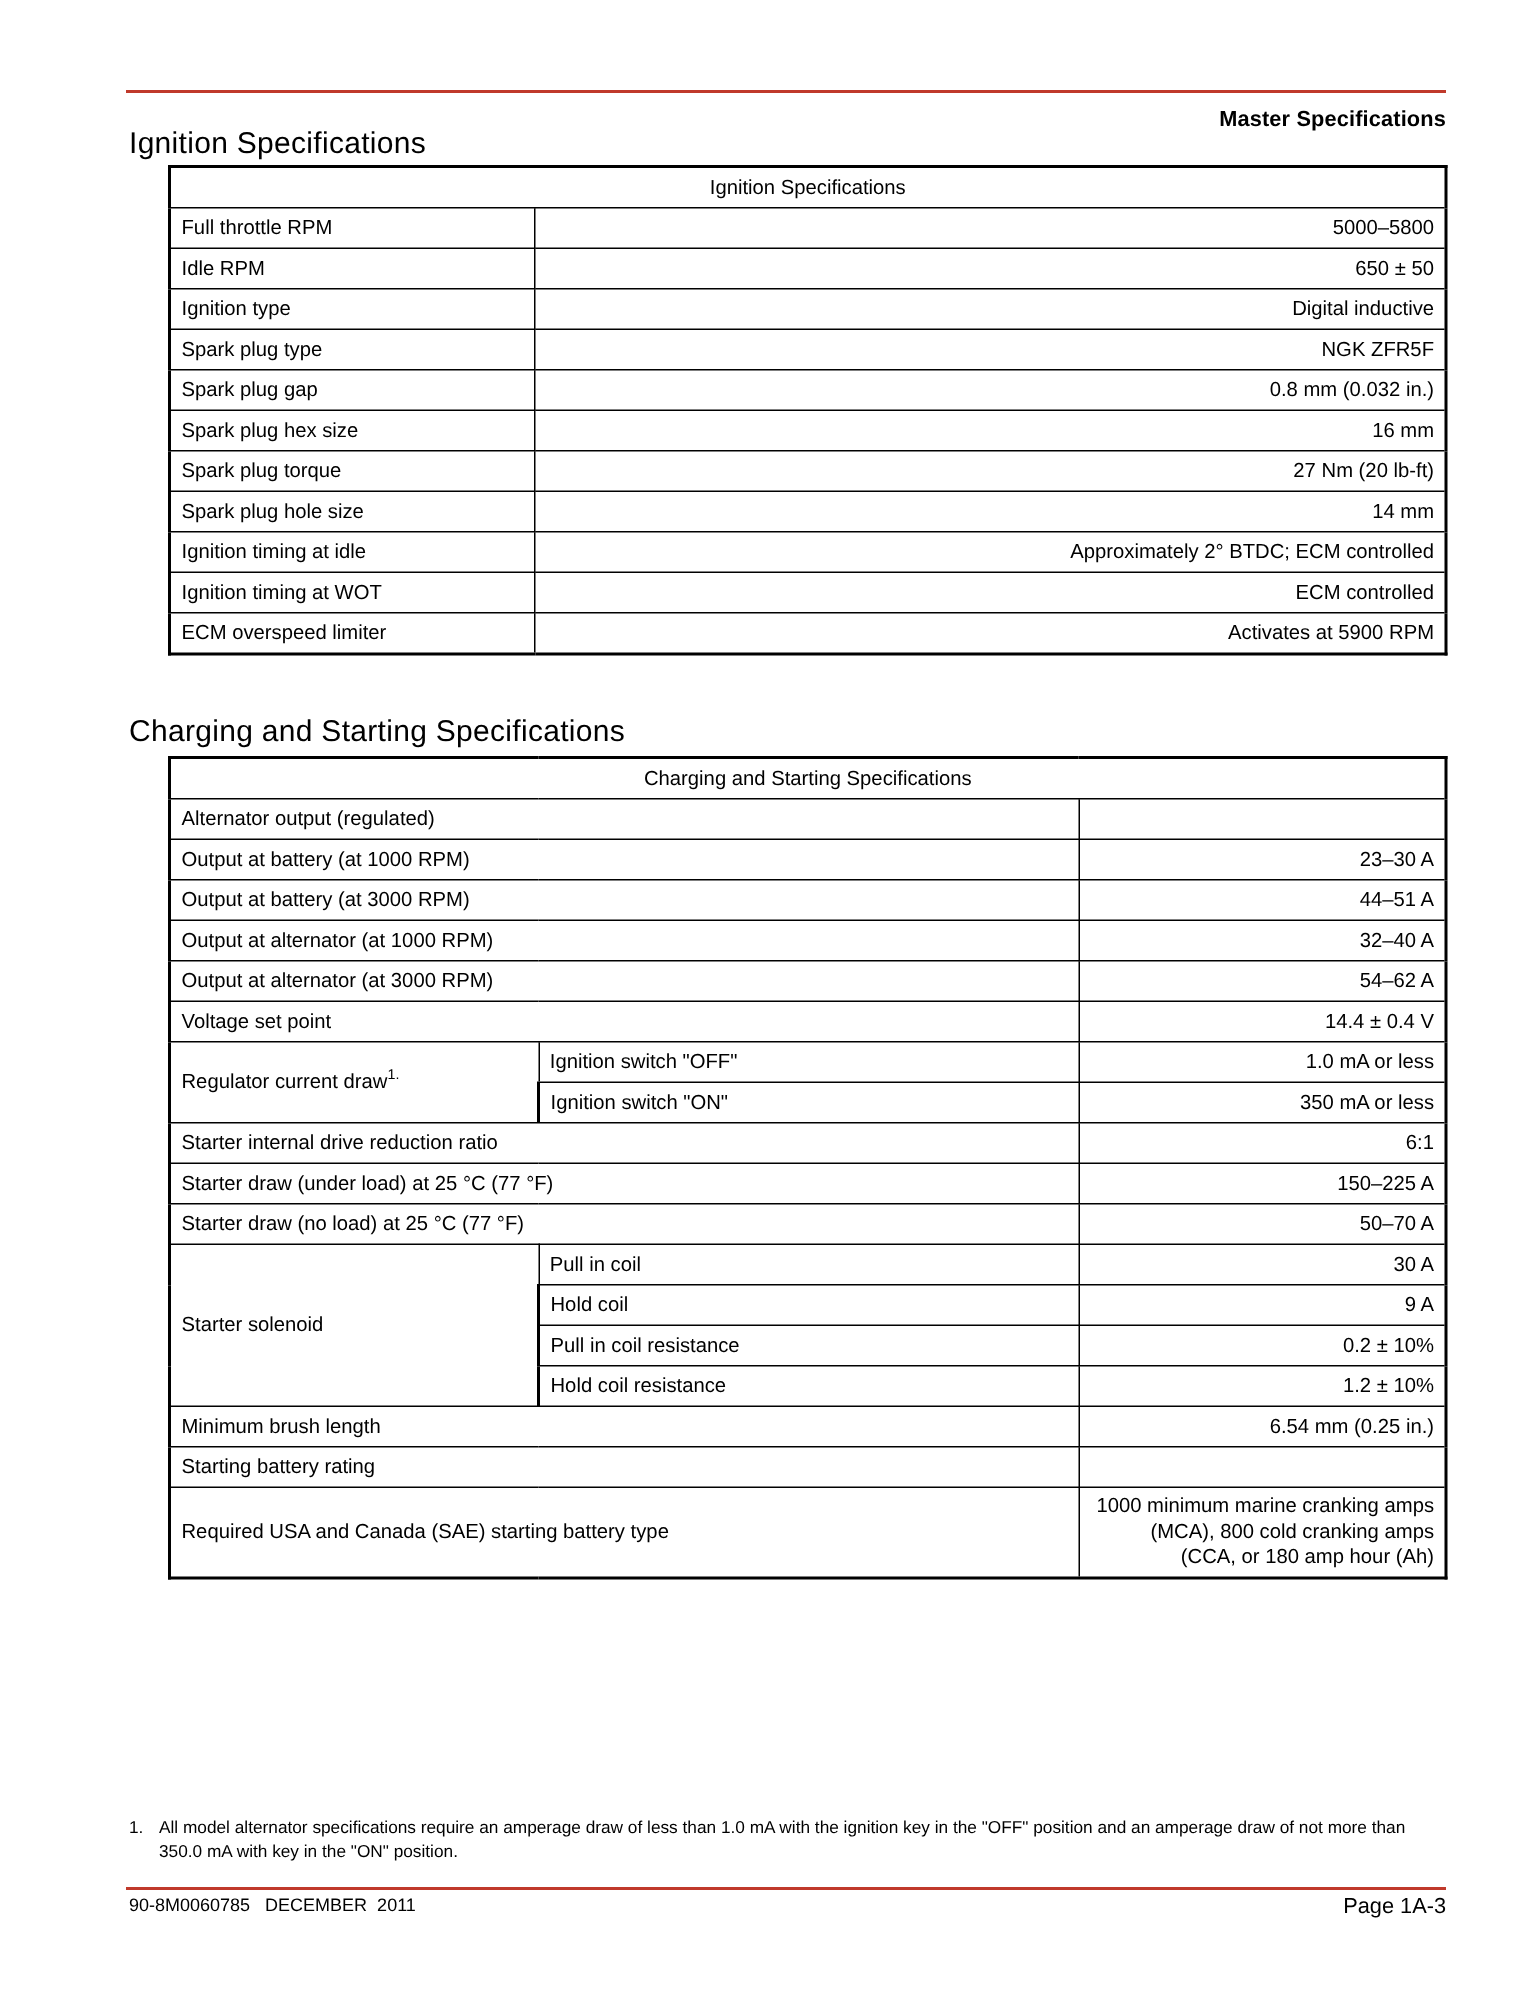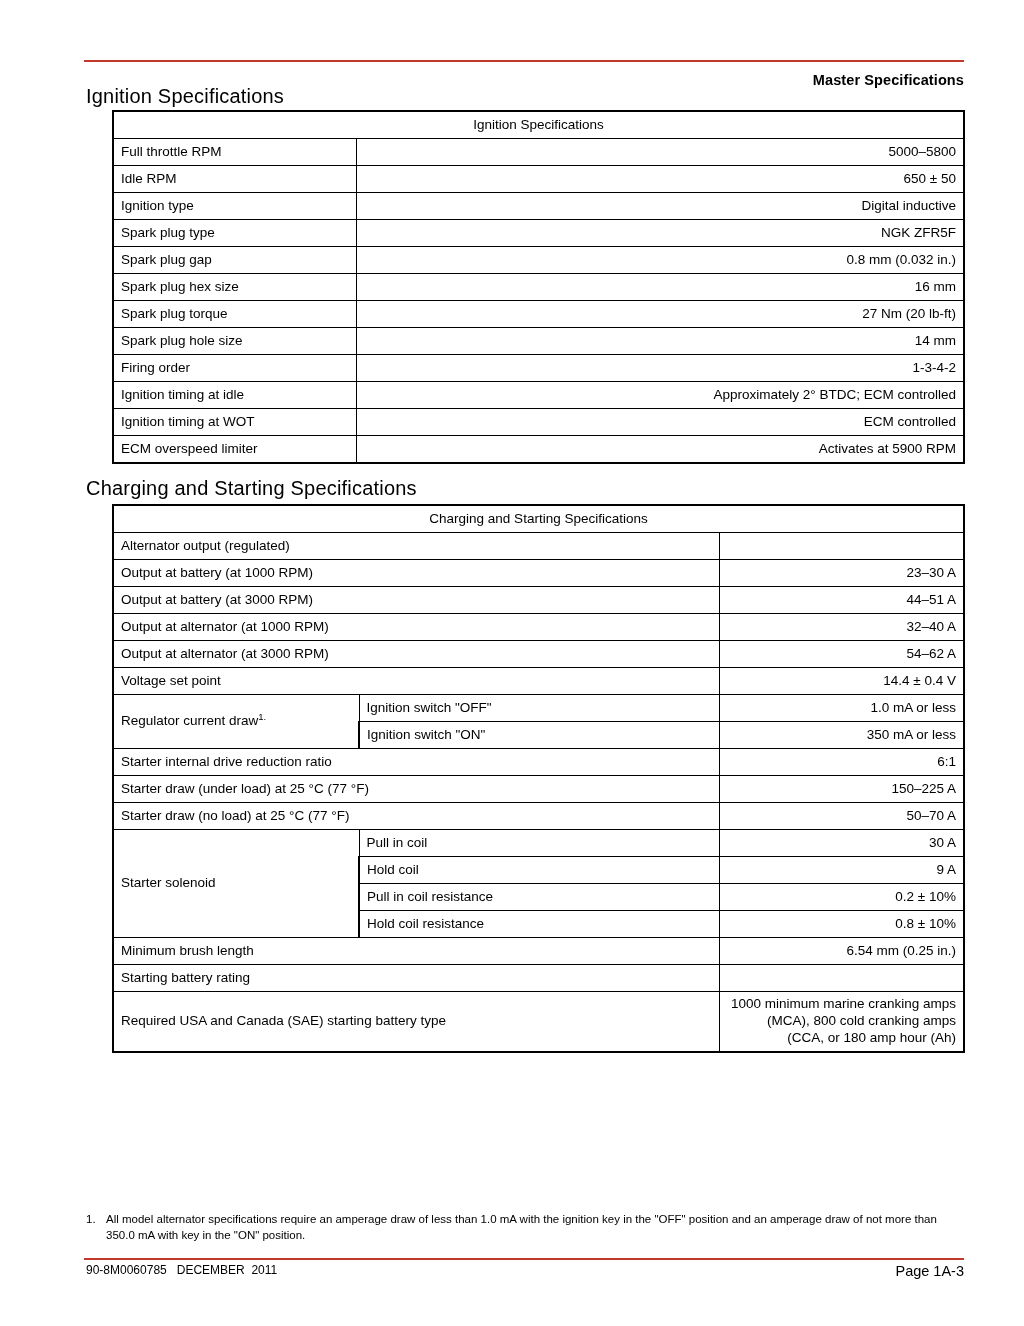--- a/index.html
+++ b/index.html
@@ -212,24 +212,20 @@
       </tr>
       <tr>
         <td class="lbl">Spark plug torque</td>
         <td class="val">27 Nm (20 lb-ft)</td>
       </tr>
       <tr>
         <td class="lbl">Spark plug hole size</td>
         <td class="val">14 mm</td>
       </tr>
       <tr>
-        <td class="lbl">Firing order</td>
-        <td class="val">1-3-4-2</td>
-      </tr>
-      <tr>
         <td class="lbl">Ignition timing at idle</td>
         <td class="val">Approximately 2° BTDC; ECM controlled</td>
       </tr>
       <tr>
         <td class="lbl">Ignition timing at WOT</td>
         <td class="val">ECM controlled</td>
       </tr>
       <tr>
         <td class="lbl">ECM overspeed limiter</td>
         <td class="val">Activates at 5900 RPM</td>
@@ -313,21 +309,21 @@
       <tr>
         <td class="lbl">Hold coil</td>
         <td class="val">9 A</td>
       </tr>
       <tr>
         <td class="lbl">Pull in coil resistance</td>
         <td class="val">0.2 ± 10%</td>
       </tr>
       <tr>
         <td class="lbl">Hold coil resistance</td>
-        <td class="val">0.8 ± 10%</td>
+        <td class="val">1.2 ± 10%</td>
       </tr>
 
       <tr>
         <td class="lbl" colspan="2">Minimum brush length</td>
         <td class="val">6.54 mm (0.25 in.)</td>
       </tr>
 
       <tr>
         <td class="lbl" colspan="2">Starting battery rating</td>
         <td class="val"></td>

